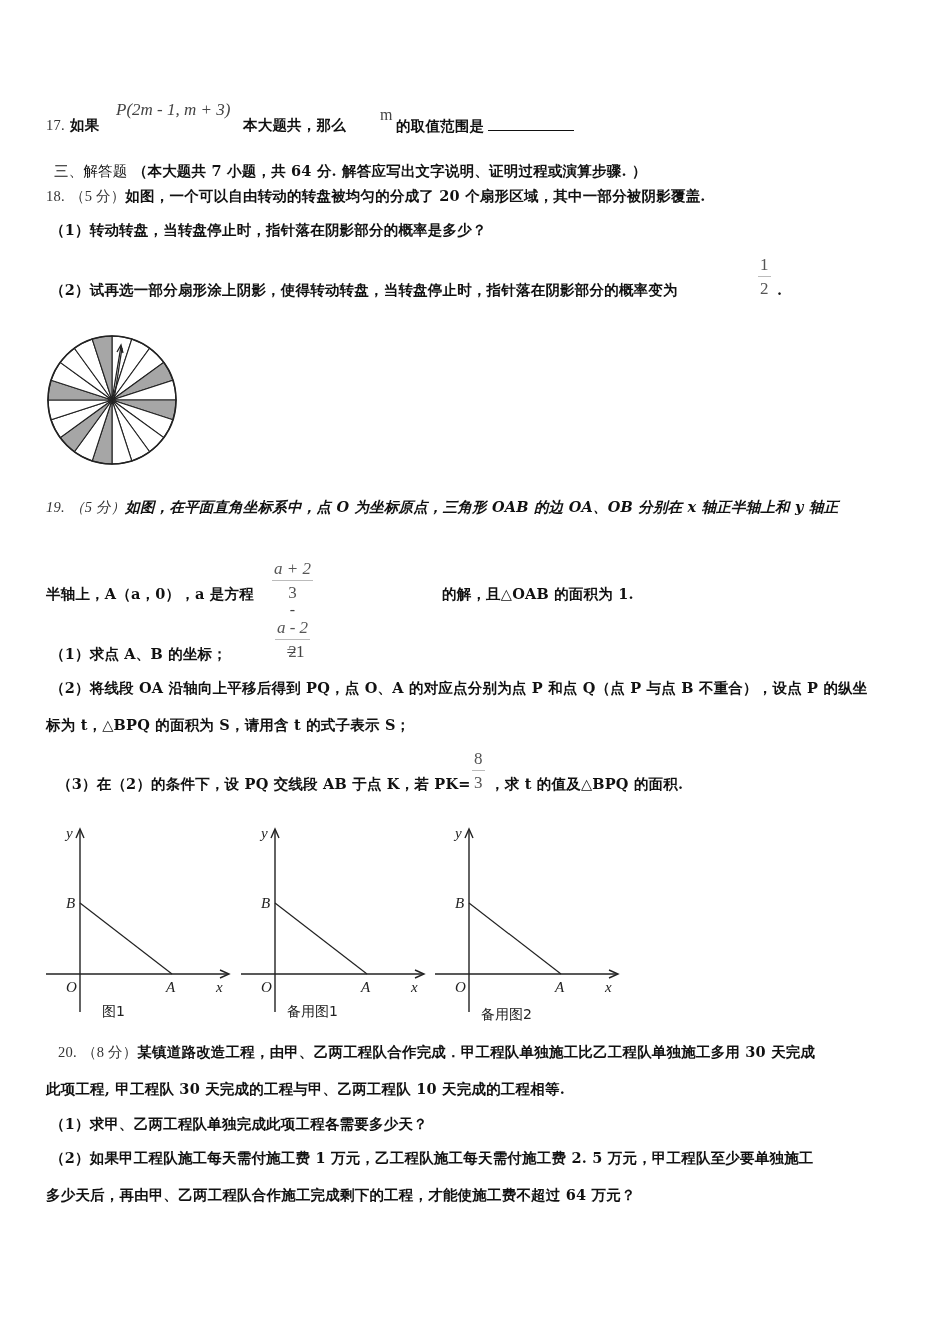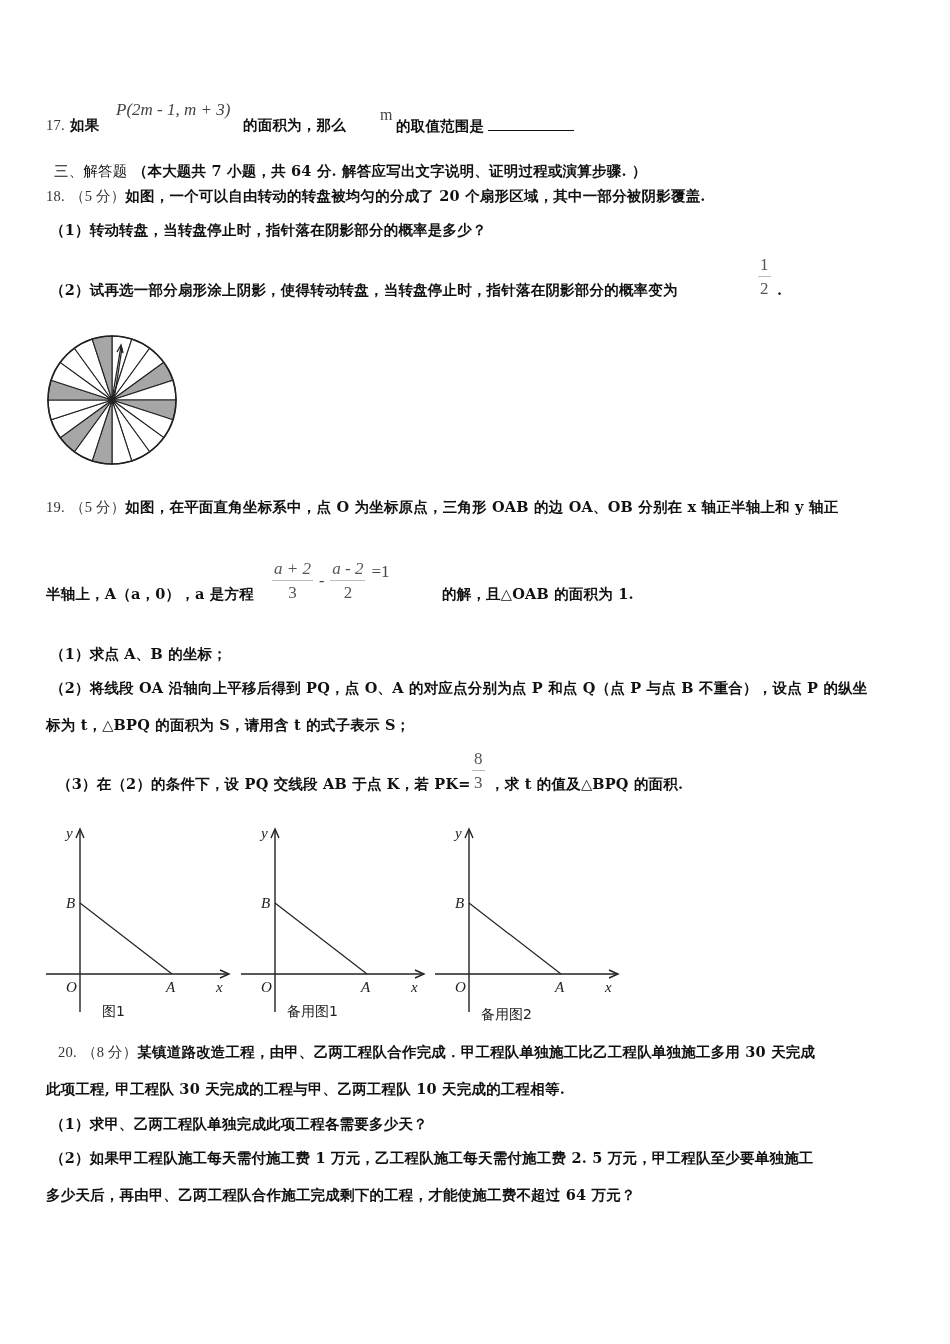--- a/index.html
+++ b/index.html
@@ -17,21 +17,21 @@
   </style>
 </head>
 <body>
 
 <div class="abs t" style="left:46px; top:116px;">
   <span class="num">17.</span>
   <span>如果</span>
 </div>
 <div class="abs mathup" style="left:116px; top:100px; font-size:17px; font-style:italic;">P(2m - 1, m + 3)</div>
 <div class="abs t" style="left:243px; top:116px;">
-  <span>的面积为，那么</span>
+  <span>本大题共，那么</span>
 </div>
 <div class="abs mathup" style="left:380px; top:106px; font-size:16px;">m</div>
 <div class="abs t" style="left:396px; top:116px;">
   <span>的取值范围是</span><span class="blank"></span>
 </div>
 
 <div class="abs t" style="left:54px; top:162px;">
   <span style="font-weight:normal;">三、解答题</span>
   <span>（本大题共 7 小题，共 64 分. 解答应写出文字说明、证明过程或演算步骤. ）</span>
 </div>
@@ -73,26 +73,26 @@
       <path d="M68,66 L48.22,5.13 A64,64 0 0 1 68.00,2.00 Z" fill="#a6a6a6" stroke="#222" stroke-width="1.1"></path>
     </g>
   <circle cx="68" cy="66" r="64" fill="none" stroke="#222" stroke-width="1.6"></circle>
   <g stroke="#222" stroke-width="1.3" fill="none">
     <line x1="68" y1="66" x2="77" y2="12"></line>
     <polyline points="73,18 77,11 79,19"></polyline>
     <line x1="70" y1="66" x2="78" y2="14"></line>
   </g>
 </svg>
 
-<div class="abs t" style="left:46px; top:498px;">
+<div class="abs t" style="left:46px; top:498px;font-style:italic;">
   <span class="num">19.</span>
   <span class="num">（5 分）</span><span>如图，在平面直角坐标系中，点 O 为坐标原点，三角形 OAB 的边 OA、OB 分别在 x 轴正半轴上和 y 轴正</span>
 </div>
 <div class="abs t" style="left:46px; top:585px;">半轴上，A（a，0），a 是方程</div>
-<div class="abs" style="left:272px; top:560px; display:flex; align-items:center;">
+<div class="abs" style="left:272px; top:560px; display:flex; align-items:center;flex-direction:column;">
   <span class="frac" style="font-style:italic;">
       <span class="n">a + 2</span>
       <span class="d" style="font-style:normal;">3</span>
     </span>
   <span class="mathup" style="font-size:16px; margin:0 6px;">-</span>
   <span class="frac" style="font-style:italic;">
       <span class="n">a - 2</span>
       <span class="d" style="font-style:normal;">2</span>
     </span>
   <span class="mathup" style="font-size:17px; margin-left:6px; margin-top:-18px;">=1</span>

